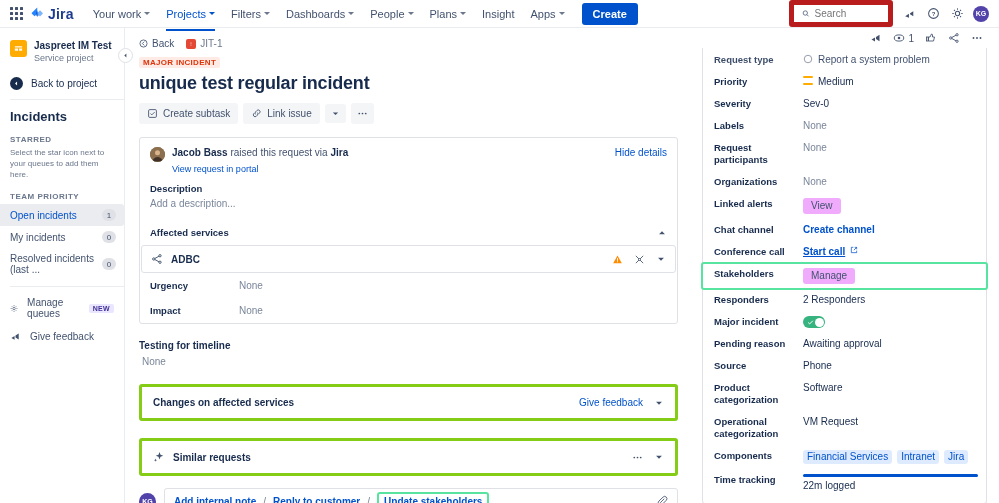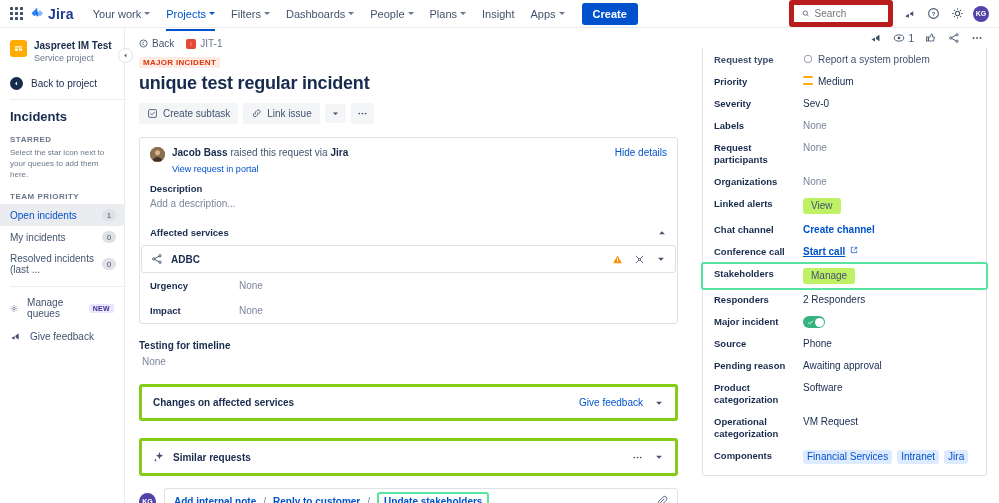--- a/index.html
+++ b/index.html
@@ -135,21 +135,21 @@
   .rpanel-icons { display: flex; align-items: center; justify-content: flex-end;
     gap: 11px; height: 20px; padding-right: 4px; background: #fff; position: relative; z-index: 3; }
   .watch-ic { display: flex; align-items: center; gap: 3px; color: #42526e; font-size: 10px; cursor: pointer; }
   .details-card { border: 1px solid #dfe1e6; border-radius: 3px; margin-top: -4px;
     padding: 4px 0 6px 0; position: relative; }
   .d-row { display: flex; align-items: flex-start; padding: 5px 11px; min-height: 22px; }
   .d-k { font-size: 9.5px; font-weight: 700; color: #172b4d; width: 89px; flex: 0 0 89px; line-height: 12px; }
   .d-v { font-size: 10px; color: #172b4d; line-height: 12px; display:flex; align-items:flex-start; gap:5px; flex-wrap: wrap; }
   .d-v.muted { color: #7a869a; }
   .d-v.link { color: #0052cc; font-weight: 600; cursor: pointer; }
-  .pill-btn { background: #bef264; border-radius: 3px; padding: 2px 8px; font-size: 10px;
+  .pill-btn { background: #f0abfc; border-radius: 3px; padding: 2px 8px; font-size: 10px;
     color: #42526e; cursor: pointer; }
   .prio-ic { width: 10px; height: 9px; display:flex; flex-direction:column; justify-content:space-between; }
   .prio-ic i { height: 2px; background: #ffab00; border-radius: 1px; display:block; }
   .toggle { width: 22px; height: 12px; border-radius: 7px; background: #36b37e;
     display: flex; align-items: center; justify-content: flex-end; padding: 0 1.5px; cursor: pointer; }
   .toggle .knob { width: 9px; height: 9px; border-radius: 50%; background: #fff; }
   .comp-chip { background: #deebff; color: #0052cc; font-size: 10px; padding: 1px 4px; border-radius: 3px; cursor: pointer; }
   .tt-wrap { display: flex; flex-direction: column; gap: 3px; }
   .tt-bar { width: 175px; height: 3px; background: #0052cc; border-radius: 2px; }
   .tt-text { font-size: 10px; color: #172b4d; }
@@ -618,27 +618,27 @@
           <span class="toggle">
             <svg width="7" height="7" viewBox="0 0 24 24" style="margin-right:1px">
                 <path d="M4 12l5 5 11-11" fill="none" stroke="#fff" stroke-width="3.4"></path>
               </svg>
             <span class="knob"></span>
           </span>
         </div>
       </div>
 
       <div class="d-row">
+        <div class="d-k">Pending reason</div>
+        <div class="d-v">Awaiting approval</div>
+      </div>
+
+      <div class="d-row">
         <div class="d-k">Source</div>
         <div class="d-v">Phone</div>
-      </div>
-
-      <div class="d-row">
-        <div class="d-k">Pending reason</div>
-        <div class="d-v">Awaiting approval</div>
       </div>
 
       <div class="d-row">
         <div class="d-k">Product categorization</div>
         <div class="d-v">Software</div>
       </div>
 
       <div class="d-row">
         <div class="d-k">Operational categorization</div>
         <div class="d-v">VM Request</div>
@@ -646,17 +646,26 @@
 
       <div class="d-row">
         <div class="d-k">Components</div>
         <div class="d-v">
           <span class="comp-chip">Financial Services</span>
           <span class="comp-chip">Intranet</span>
           <span class="comp-chip">Jira</span>
         </div>
       </div>
 
+      <div class="d-row">
+        <div class="d-k">Time tracking</div>
+        <div class="d-v">
+          <div class="tt-wrap">
+            <div class="tt-bar"></div>
+            <div class="tt-text">22m logged</div>
+          </div>
+        </div>
+      </div>
     </div>
 
   </div>
 
 </div>
 
 </body></html>

